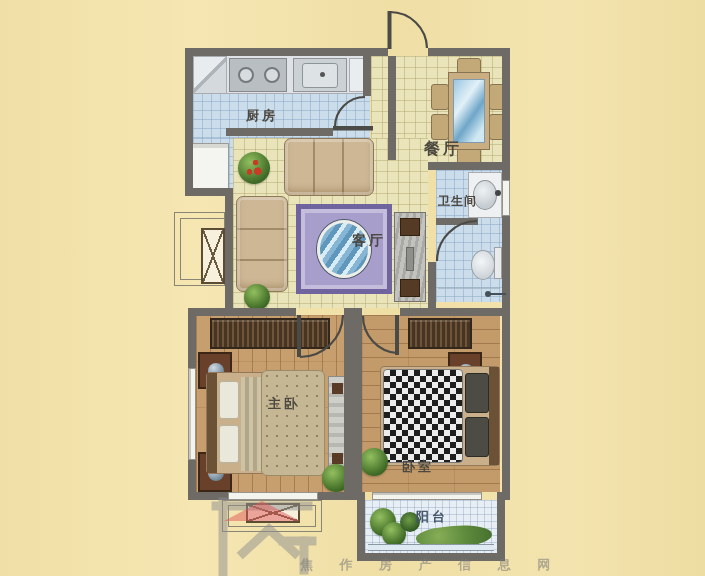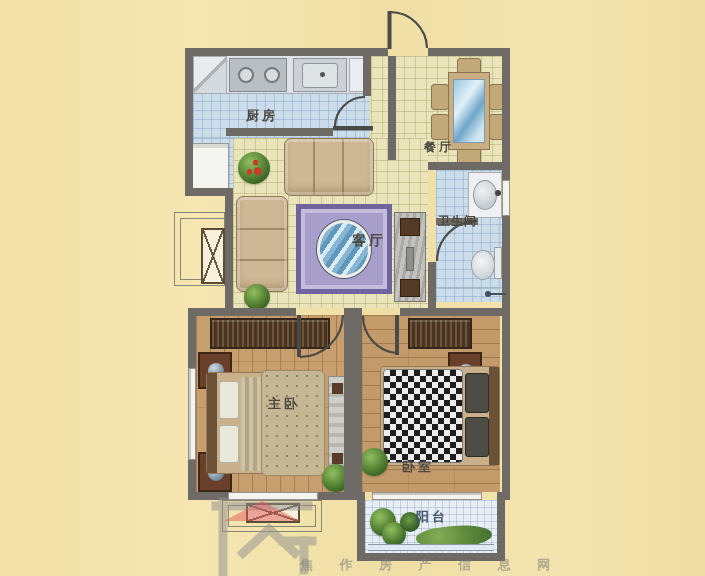--- a/index.html
+++ b/index.html
@@ -197,22 +197,22 @@
       <path d="M216,506 H308"></path>
       <path d="M223,502 V574"></path>
       <path d="M243,553 L269,529 L295,553"></path>
       <path d="M283,541 H312"></path>
       <path d="M304,541 V570"></path>
     </g>
     <polygon points="224,521 262,501 300,521" fill="#e05858" opacity="0.5"></polygon>
   </svg>
 
   <div class="label" style="left:246px;top:107px;font-size:13px;">厨房</div>
-  <div class="label" style="left:424px;top:139px;font-size:12px;">餐厅</div>
+  <div class="label" style="left:424px;top:139px;font-size:16px;">餐厅</div>
   <div class="label" style="left:352px;top:232px;font-size:14px;">客厅</div>
-  <div class="label" style="left:438px;top:193px;font-size:12px;letter-spacing:1px;margin-top:20px;">卫生间</div>
+  <div class="label" style="left:438px;top:193px;font-size:12px;letter-spacing:1px;">卫生间</div>
   <div class="label" style="left:268px;top:354px;font-size:13px;margin-top:41px;">主卧</div>
   <div class="label" style="left:402px;top:458px;font-size:13px;">卧室</div>
   <div class="label" style="left:416px;top:508px;font-size:13px;color:#44566a;">阳台</div>
 
   <div class="wm" style="left:300px;top:556px;font-size:13px;color:rgba(120,120,120,.55);letter-spacing:11px;text-align:center;">焦 作 房 产 信 息 网</div>
 
 </div>
 
 </body></html>

